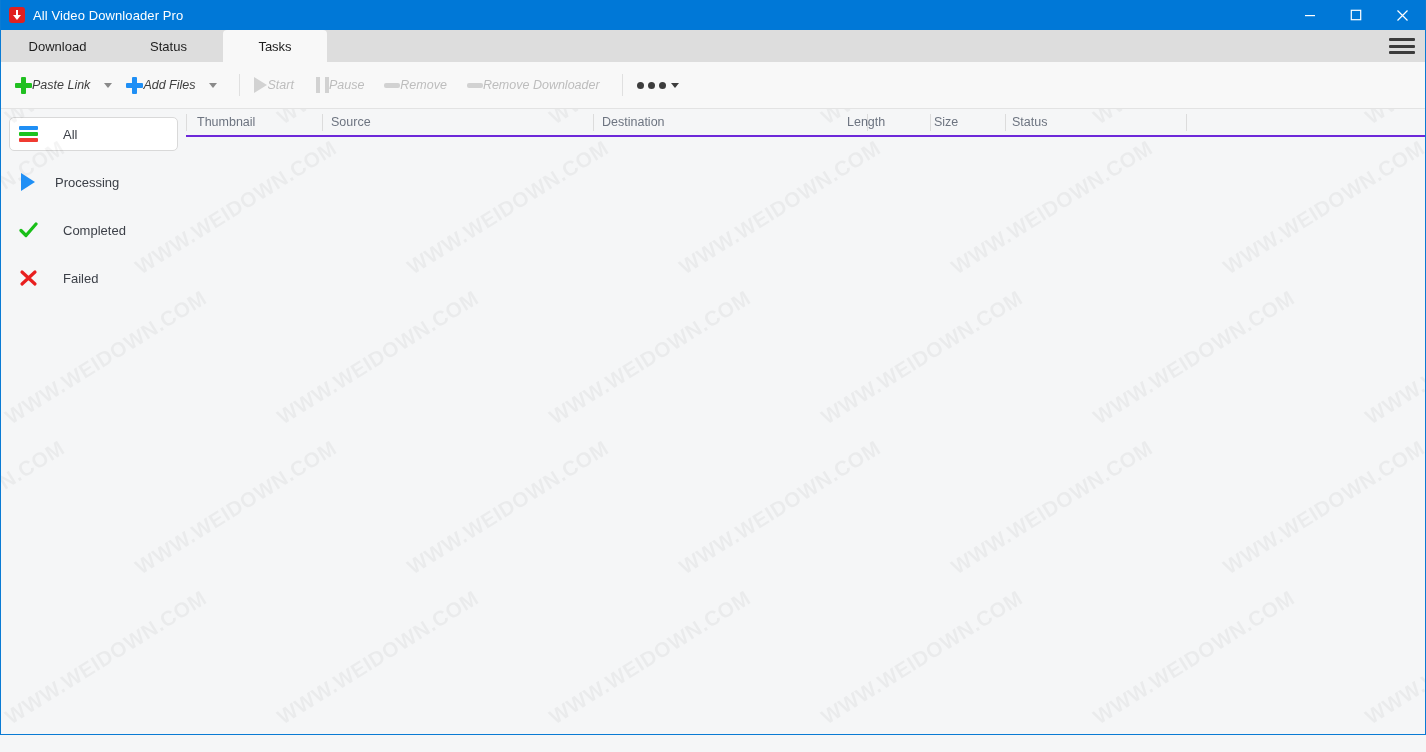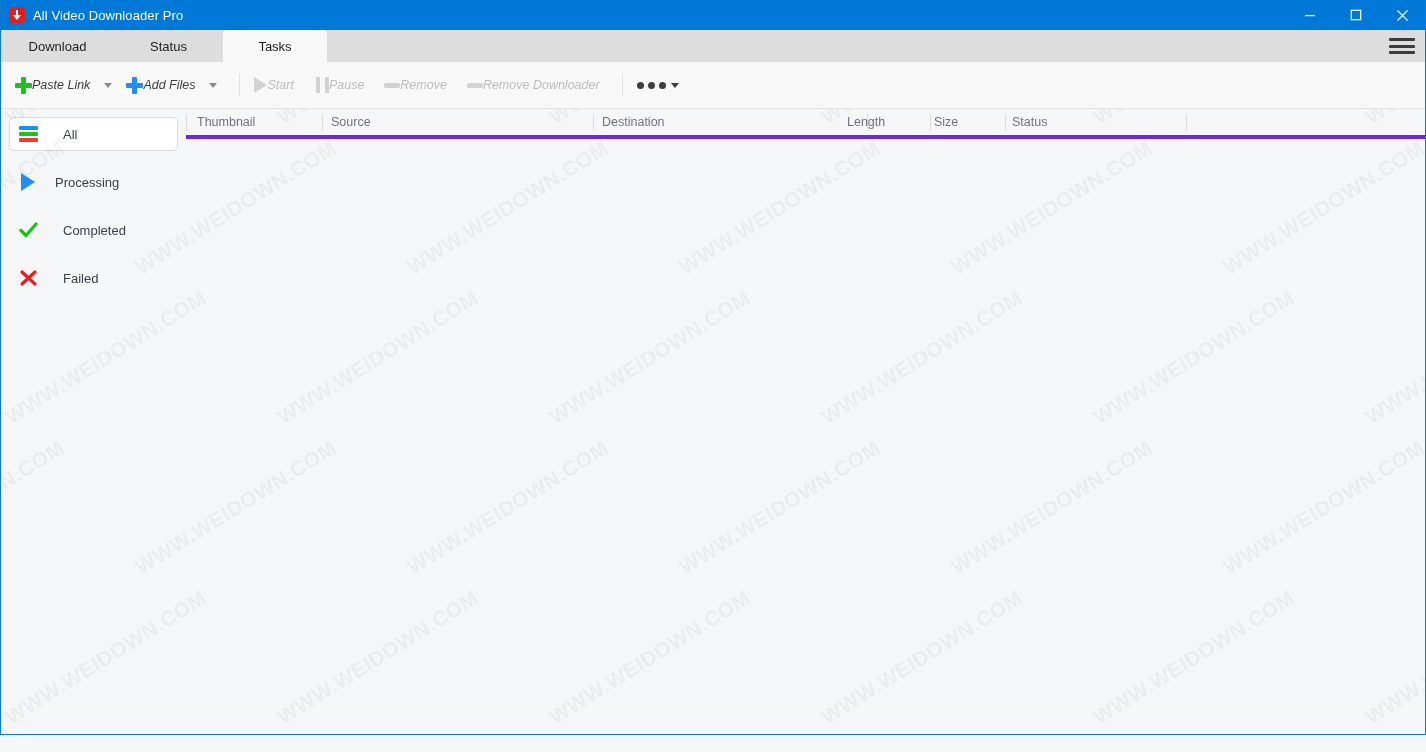--- a/index.html
+++ b/index.html
@@ -252,21 +252,21 @@
   .ico-check, .ico-x { width: 19px; height: 18px; flex: 0 0 auto; }
 
   .content {
     flex: 1 1 auto;
     position: relative;
     overflow: hidden;
   }
   .col-headers {
     position: relative;
     height: 26px;
-    border-bottom: 4px solid #6d28d9;
+    border-bottom: 2px solid #6d28d9;
     background: transparent;
     padding-left: 28px;
   }
   .col {
     position: absolute;
     top: 0;
     height: 26px;
     line-height: 26px;
     font-size: 12.5px;
     color: #6d7480;

